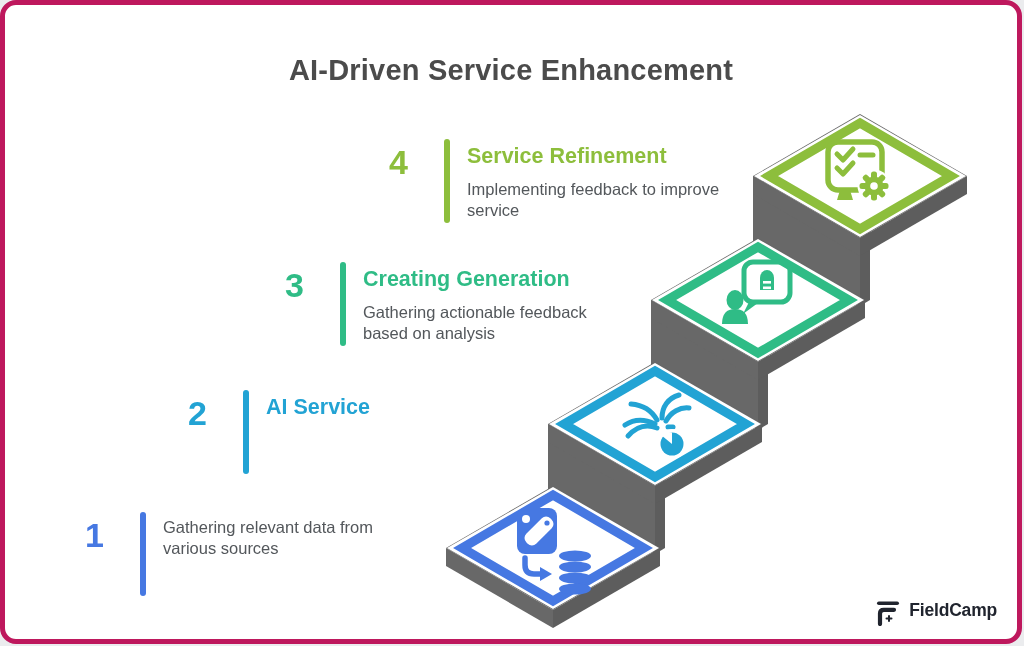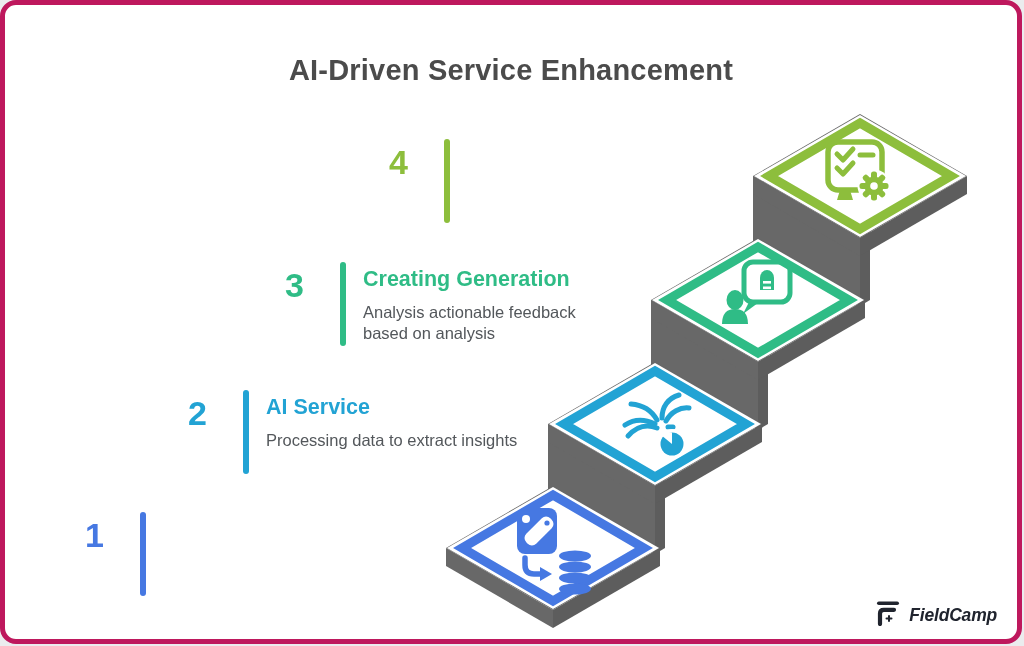--- a/index.html
+++ b/index.html
@@ -64,65 +64,69 @@
   .face{fill:var(--stair-face,#686868);}
   .side{fill:var(--stair-side,#5d5d5d);}
   .whiteD{fill:#ffffff;}
   .colorD{fill:#ffffff;stroke:var(--accent);stroke-width:9;stroke-linejoin:miter;}
   .acc-fill{fill:var(--accent);}
   .acc-stroke{fill:none;stroke:var(--accent);stroke-width:5;stroke-linecap:round;stroke-linejoin:round;}
   .wht-fill{fill:#ffffff;}
 
   .brand{
     position:absolute;right:20px;bottom:13px;
-    display:flex;align-items:flex-end;gap:8px;font-style:italic;
+    display:flex;align-items:flex-start;gap:8px;
   }
   .brand-name{
     font-size:17.5px;font-weight:700;
     color:var(--brand-color,#20242e);
     letter-spacing:-.2px;
   }
   .brand-mark{display:block;}
   .brand-mark .bm{fill:var(--brand-color,#20242e);}
   .brand-mark .bms{fill:none;stroke:var(--brand-color,#20242e);}
 </style>
 </head>
 <body>
 
 <div class="card">
 
   <div class="page-title">AI-Driven Service Enhancement</div>
 
   <div class="step-block pos-s4" style="--accent: #8DBE3C;">
     <div class="step-number">4</div>
     <div class="step-bar"></div>
+    <div class="step-text">
+      <div class="step-title">Service Refinement</div>
+      <div class="step-desc">Implementing feedback to improve service</div>
+    </div>
   </div>
 
   <div class="step-block pos-s3" style="--accent: #2FBC86;">
     <div class="step-number">3</div>
     <div class="step-bar"></div>
     <div class="step-text">
       <div class="step-title">Creating Generation</div>
-      <div class="step-desc">Analysis actionable feedback based on analysis</div>
+      <div class="step-desc">Gathering actionable feedback based on analysis</div>
     </div>
   </div>
 
   <div class="step-block pos-s2" style="--accent: #22A3D4;">
     <div class="step-number">2</div>
     <div class="step-bar"></div>
     <div class="step-text">
       <div class="step-title">AI Service</div>
-      <div class="step-desc">Processing data to extract insights</div>
     </div>
   </div>
 
   <div class="step-block pos-s1" style="--accent: #4678E2;">
     <div class="step-number">1</div>
     <div class="step-bar"></div>
     <div class="step-text">
+      <div class="step-desc">Gathering relevant data from various sources</div>
     </div>
   </div>
 
   <svg class="stairs" viewBox="0 0 1024 646" aria-hidden="true">
 
     <g style="--accent: #8DBE3C;">
       <path class="face" d="M748,171 L855,233 L855,301 L748,239 Z"></path>
       <path class="side" d="M855,233 L865,227 L865,295 L855,301 Z"></path>
       <path class="face" d="M748,171 L855,233 L855,251 L748,189 Z"></path>
       <path class="side" d="M855,233 L962,171 L962,189 L855,251 Z"></path>

